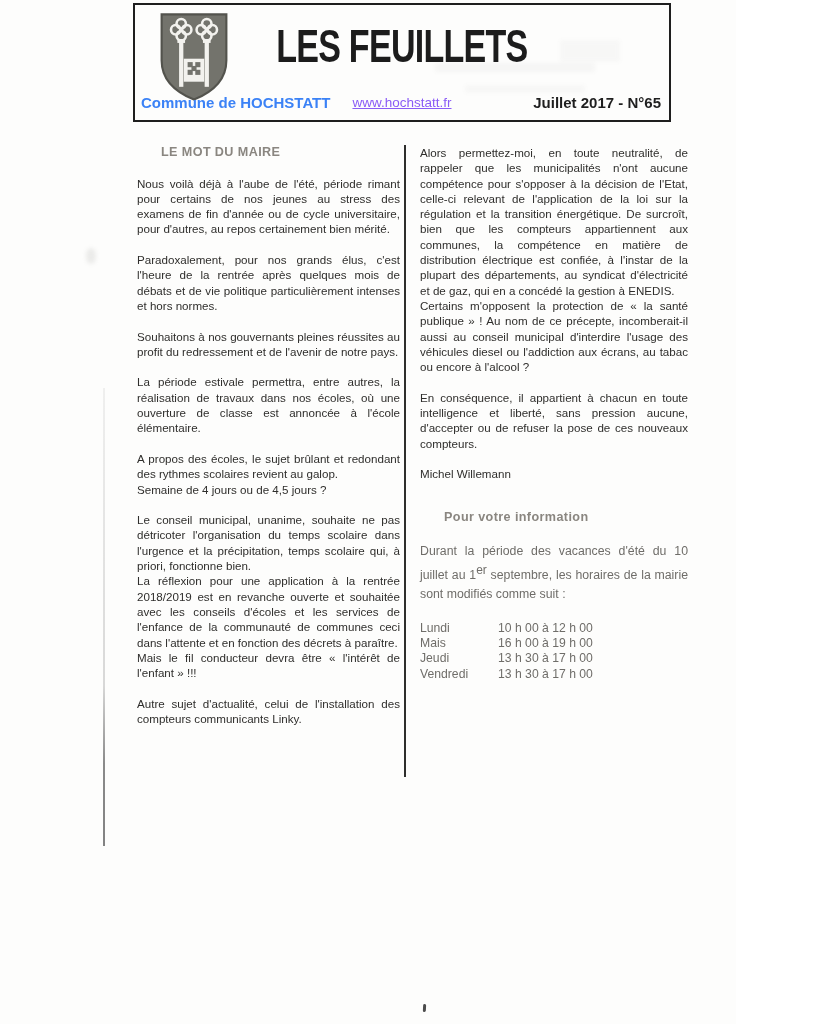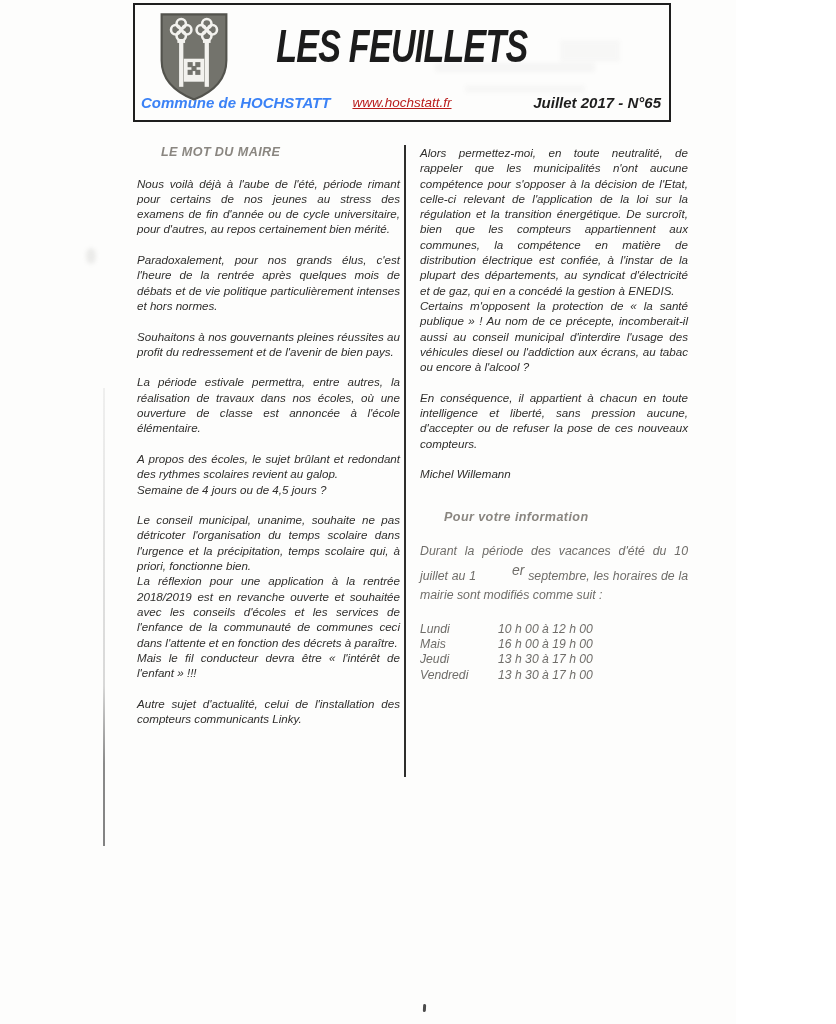--- a/index.html
+++ b/index.html
@@ -3,35 +3,34 @@
 <meta charset="utf-8">
 <style>
   html,body{margin:0;padding:0;background:#ffffff;}
   #scan-page{
     position:relative;
     width:736px;height:1024px;
     background:#fdfdfc;
     overflow:hidden;
     font-family:"Liberation Sans","DejaVu Sans",sans-serif;
     color:#2f2e2c;
-    font-style:italic;
   }
   
   .masthead{
     position:absolute;left:133px;top:3px;width:538px;height:119px;
     border:2px solid #1e1e1e;background:#fdfdfc;box-sizing:border-box;
   }
   .crest{position:absolute;left:20px;top:6px;width:78px;height:92px;}
   .masthead-title{
     position:absolute;left:0;right:0;top:14px;text-align:center;
     font-size:46px;font-weight:700;color:#1c1c1c;white-space:nowrap;
   }
   .masthead-title span{display:inline-block;transform:scaleX(0.74);transform-origin:center;letter-spacing:-1px;}
   .commune{position:absolute;left:6px;bottom:9px;font-size:15px;font-weight:700;color:#3b82f6;}
-  .weblink{position:absolute;left:0;right:0;bottom:10px;text-align:center;font-size:13.5px;color:#b91c1c;}
+  .weblink{position:absolute;left:0;right:0;bottom:10px;text-align:center;font-size:13.5px;color:#8b5cf6;}
   .weblink span{text-decoration:underline;}
   .issue{position:absolute;right:8px;bottom:9px;font-size:15px;font-weight:700;color:#1f1f1f;}
   .ghost{position:absolute;background:#777;filter:blur(2px);}
   
   .col{position:absolute;top:145px;font-size:11.6px;line-height:15.3px;}
   #left-col{left:137px;width:263px;}
   #right-col{left:420px;width:268px;}
   .col p{margin:0 0 15.3px 0;text-align:justify;}
   .col p.tight{margin-bottom:0;}
   .col-divider{
@@ -40,21 +39,21 @@
   }
   .gray-heading{
     margin:0 0 15.3px 0;font-size:12.6px;font-weight:700;
     color:#8a8680;letter-spacing:.4px;padding-left:24px;
   }
   .signature{margin:0;font-weight:400;}
   
   .info{margin-top:28px;color:#6f6d69;}
   .info .gray-heading{color:#8a8680;margin-bottom:17px;}
   .info-intro{margin:0;font-size:12.3px;line-height:19px;text-align:left;}
-  .info-intro sup{font-size:14px;margin-left:36px;}
+  .info-intro sup{font-size:12px;}
   .schedule{margin-top:17px;font-size:12.2px;line-height:15.2px;}
   .schedule-row{display:flex;}
   .schedule-row .day{width:78px;flex:0 0 78px;}
   
   .artifact-vline{
     position:absolute;left:103px;top:388px;width:1.5px;height:458px;
     background:linear-gradient(to bottom,rgba(140,140,140,0.12) 0%,rgba(130,130,130,0.3) 65%,rgba(100,100,100,0.75) 82%,rgba(100,100,100,0.8) 100%);
   }
   .artifact-speck{
     position:absolute;left:423px;top:1004px;width:3px;height:8px;
@@ -111,21 +110,21 @@
     <div class="weblink"><span>www.hochstatt.fr</span></div>
     <div class="issue">Juillet 2017 - N°65</div>
   </div>
 
   <div class="col-divider"></div>
 
   <div class="col" id="left-col">
     <p class="gray-heading">LE MOT DU MAIRE</p>
     <p>Nous voilà déjà à l'aube de l'été, période rimant pour certains de nos jeunes au stress des examens de fin d'année ou de cycle universitaire, pour d'autres, au repos certainement bien mérité.</p>
     <p>Paradoxalement, pour nos grands élus, c'est l'heure de la rentrée après quelques mois de débats et de vie politique particulièrement intenses et hors normes.</p>
-    <p>Souhaitons à nos gouvernants pleines réussites au profit du redressement et de l'avenir de bien pays.</p>
+    <p>Souhaitons à nos gouvernants pleines réussites au profit du redressement et de l'avenir de notre pays.</p>
     <p>La période estivale permettra, entre autres, la réalisation de travaux dans nos écoles, où une ouverture de classe est annoncée à l'école élémentaire.</p>
     <p class="tight">A propos des écoles, le sujet brûlant et redondant des rythmes scolaires revient au galop.</p>
     <p>Semaine de 4 jours ou de 4,5 jours ?</p>
     <p class="tight">Le conseil municipal, unanime, souhaite ne pas détricoter l'organisation du temps scolaire dans l'urgence et la précipitation, temps scolaire qui, à priori, fonctionne bien.</p>
     <p class="tight">La réflexion pour une application à la rentrée 2018/2019 est en revanche ouverte et souhaitée avec les conseils d'écoles et les services de l'enfance de la communauté de communes ceci dans l'attente et en fonction des décrets à paraître.</p>
     <p>Mais le fil conducteur devra être « l'intérêt de l'enfant » !!!</p>
     <p class="tight">Autre sujet d'actualité, celui de l'installation des compteurs communicants Linky.</p>
   </div>
 
   <div class="col" id="right-col">

